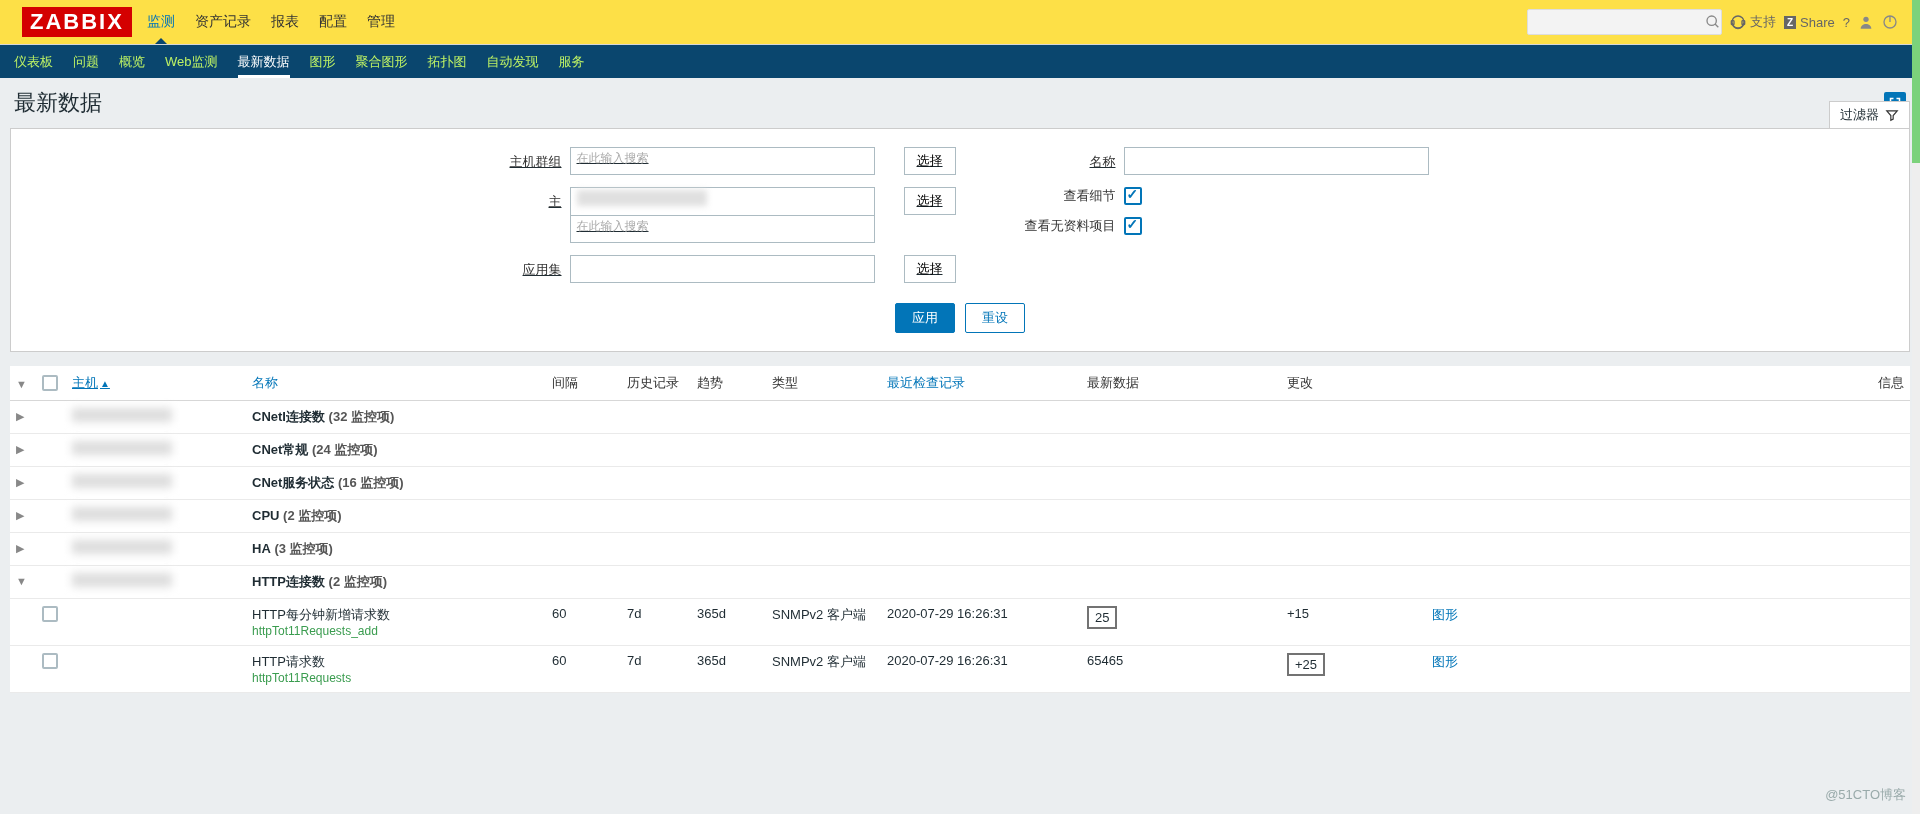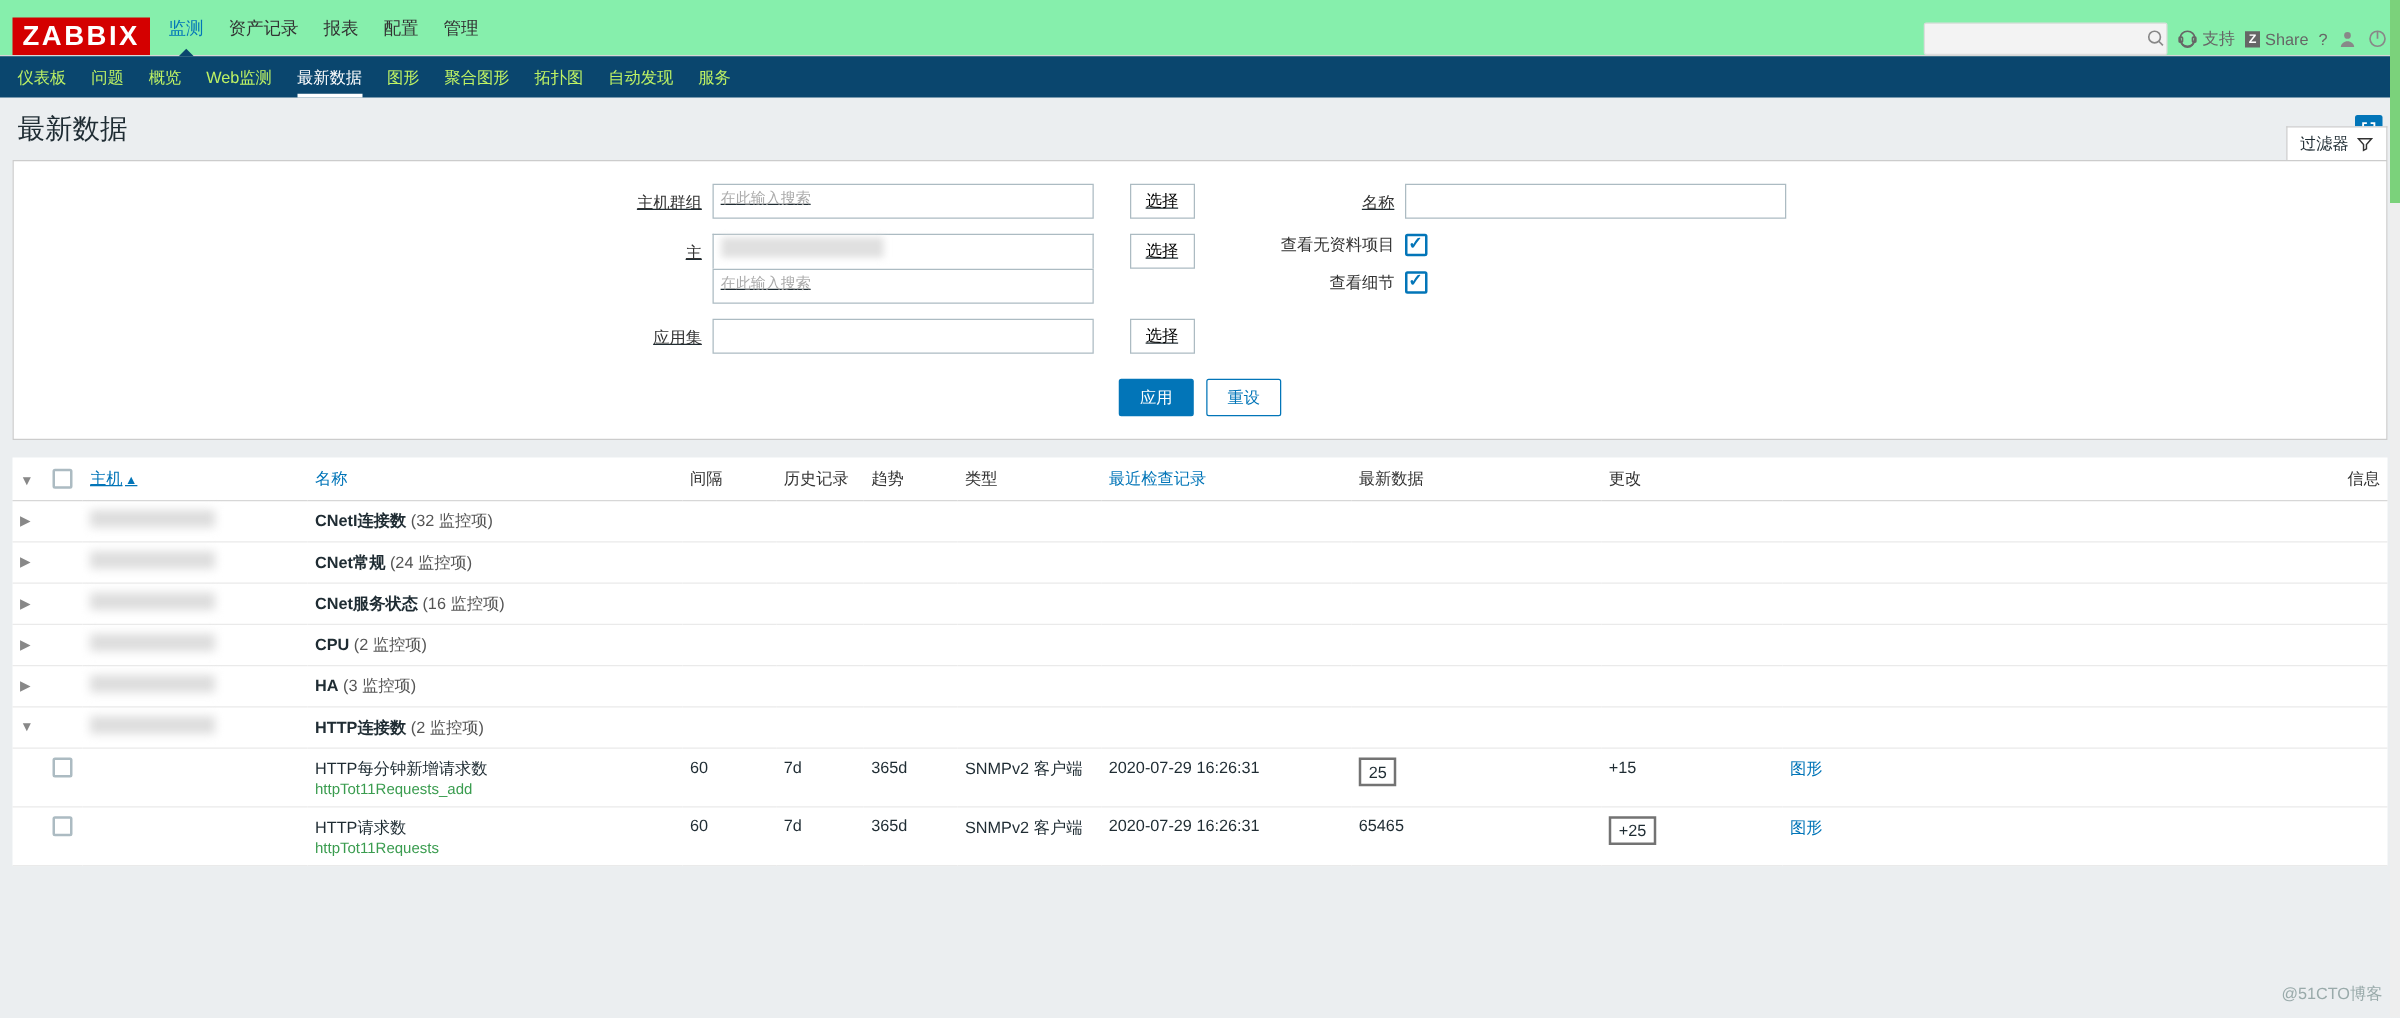--- a/index.html
+++ b/index.html
@@ -1,20 +1,20 @@
 <!DOCTYPE html>
 <html><head>
 <meta charset="utf-8">
 <style>
 * { box-sizing: border-box; margin: 0; padding: 0; }
 body { font-family: Arial, "Microsoft YaHei", sans-serif; font-size: 13px; color: #1f2c33; background: #ebeef0; overflow-x: hidden; }
 a { color: #0275b8; text-decoration: none; cursor: pointer; }
 
 
-.topbar { background: #86efac; height: 45px; display: flex; align-items: flex-end; padding: 0 10px; border-bottom: 1px solid #d7d7d7; }
+.topbar { background: #fde047; height: 45px; display: flex; align-items: center; padding: 0 22px; border-bottom: 1px solid #d7d7d7; }
 .logo { background: #d40000; color: #fff; font-weight: bold; font-size: 22px; letter-spacing: 2px; padding: 2px 8px; margin-right: 15px; }
 .mainnav { display: flex; gap: 20px; flex: 1; }
 .mainnav-item { color: #333; font-size: 14px; padding: 12px 0; cursor: pointer; position: relative; }
 .mainnav-item.active { color: #0275b8; }
 .mainnav-item.active::after { content: ''; position: absolute; bottom: -1px; left: 50%; transform: translateX(-50%); border: 6px solid transparent; border-bottom-color: #0a466e; }
 .topbar-right { display: flex; align-items: center; gap: 8px; }
 .searchbox { display: flex; align-items: center; background: #f3f3f3; border: 1px solid #ddd; border-radius: 2px; width: 195px; height: 26px; }
 .searchbox input { flex: 1; border: none; background: transparent; padding: 0 8px; outline: none; font-size: 12px; }
 .icon-btn { color: #666; cursor: pointer; display: flex; align-items: center; gap: 4px; font-size: 13px; }
 .icon { width: 16px; height: 16px; display: inline-block; }
@@ -53,21 +53,21 @@
 .data-table { margin: 14px 10px 0; background: #fff; }
 table { width: 100%; border-collapse: collapse; }
 th { text-align: left; font-weight: normal; padding: 8px 6px; border-bottom: 1px solid #d7d7d7; font-size: 13px; color: #0275b8; }
 th.plain { color: #333; }
 th .sort-arrow { color: #0275b8; font-size: 10px; margin-left: 2px; }
 td { padding: 7px 6px; border-bottom: 1px solid #eaeaea; font-size: 13px; vertical-align: top; }
 .expand-toggle { color: #888; cursor: pointer; font-size: 11px; width: 14px; display: inline-block; }
 .row-checkbox { width: 16px; height: 16px; border: 2px solid #acbbc2; border-radius: 2px; cursor: pointer; }
 .blur-host { display: inline-block; width: 100px; height: 14px; background: #ddd; filter: blur(4px); }
 .app-name { font-weight: bold; }
-.app-count { color: #555; font-weight: normal; }
+.app-count { color: #555; font-weight: bold; }
 .item-key { color: #3a9c4f; font-size: 12px; }
 .highlight-box { border: 2px solid #737373; padding: 2px 6px; display: inline-block; }
 .col-expand { width: 24px; }
 .col-check { width: 30px; }
 .col-host { width: 180px; text-decoration: underline; }
 .col-name { width: 300px; }
 .col-interval { width: 75px; }
 .col-hist { width: 70px; }
 .col-trend { width: 75px; }
 .col-type { width: 115px; }
@@ -181,25 +181,25 @@
           <input class="text-input" type="text" style="">
           <button class="select-btn">选择</button>
         </div>
       </div>
       <div class="filter-col">
         <div class="form-row">
           <div class="form-label" style="width:100px">名称</div>
           <input class="text-input" type="text" style="">
         </div>
         <div class="checkbox-row">
+          <div class="form-label">查看细节</div>
+          <div class="checkbox-custom checked"></div>
+        </div>
+        <div class="checkbox-row">
           <div class="form-label">查看无资料项目</div>
-          <div class="checkbox-custom checked"></div>
-        </div>
-        <div class="checkbox-row">
-          <div class="form-label">查看细节</div>
           <div class="checkbox-custom checked"></div>
         </div>
       </div>
     </div>
     <div class="filter-actions">
       <button class="btn-primary">应用</button>
       <button class="btn-secondary">重设</button>
     </div>
   </div>
 </div>

